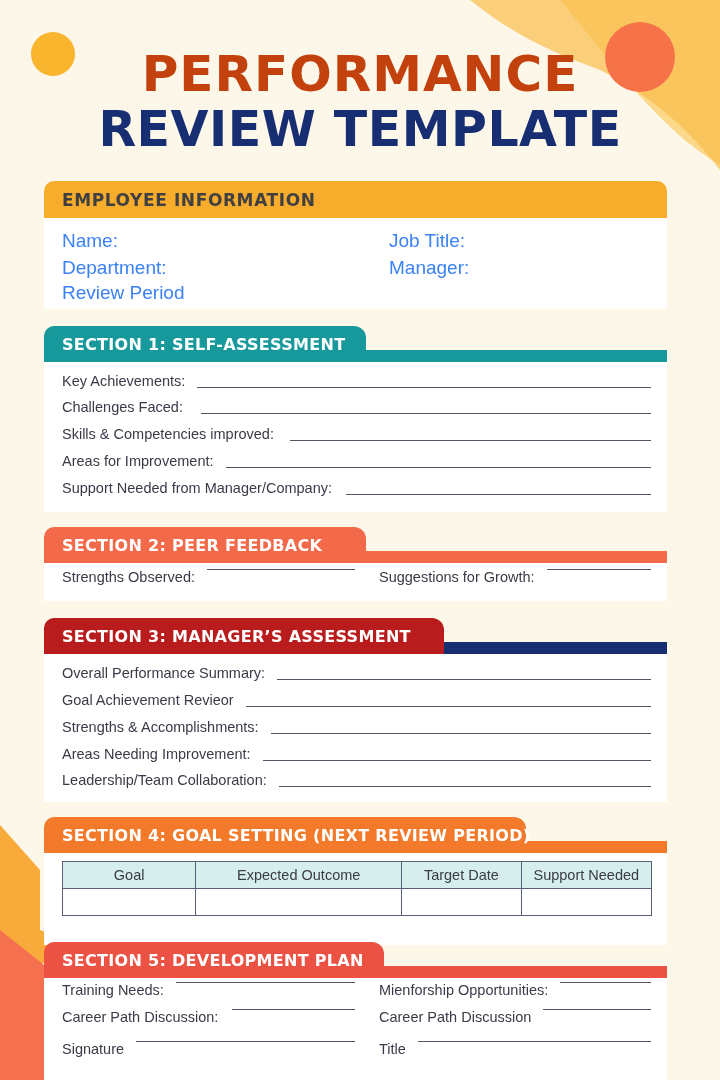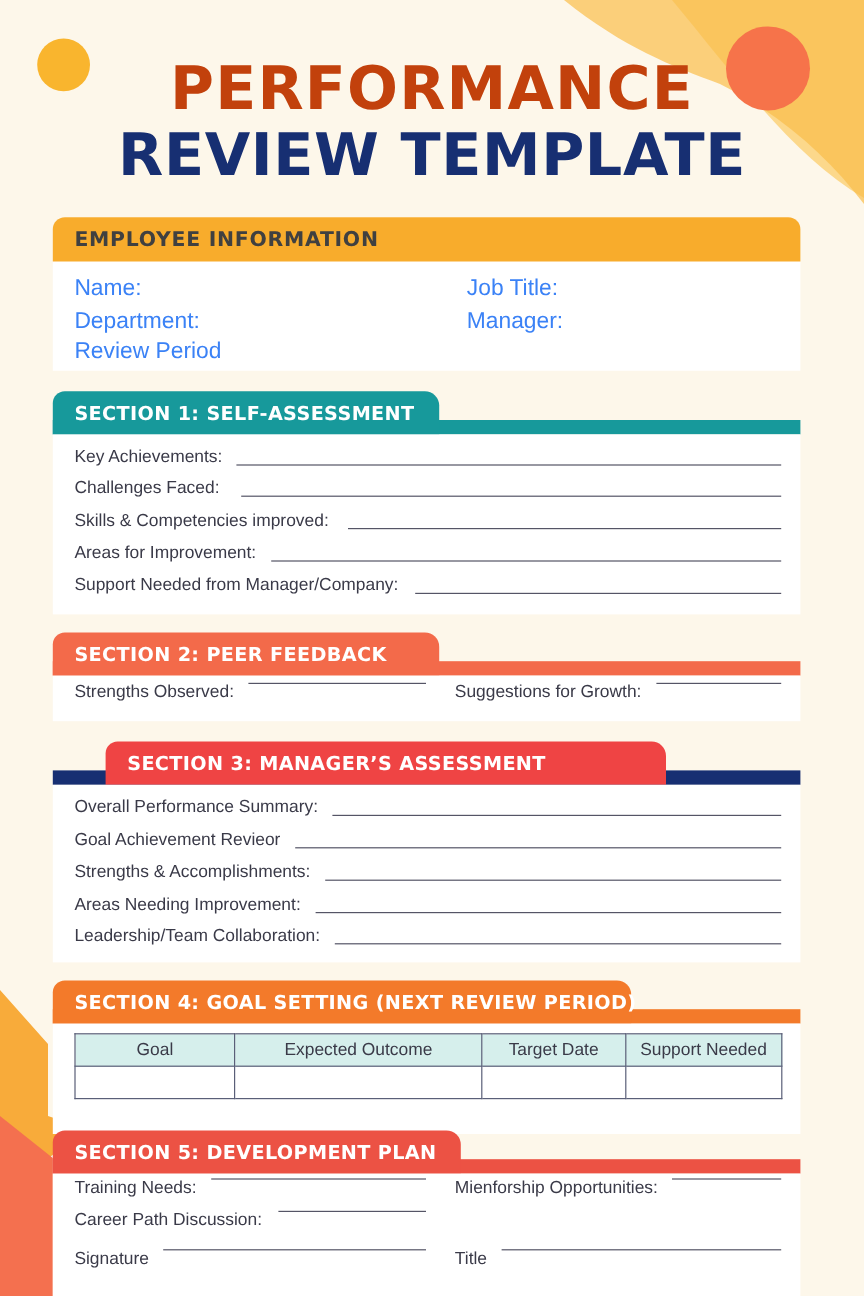--- a/index.html
+++ b/index.html
@@ -125,21 +125,21 @@
     </div>
   <div class="half" style="left:335px;top:42px;width:272px;">
       <span class="lbl">Suggestions for Growth:</span>
       <span class="line"></span>
     </div>
 </div>
 
 <div class="card" style="top:618px;height:184px;background:transparent;">
   <div class="hdr-tab">
     <div class="bar" style="background:#172f72;"></div>
-    <div class="tab" style="background:#ef4444;width:467px;margin-left:44px;">SECTION 3: MANAGER’S ASSESSMENT</div>
+    <div class="tab" style="background:#b91c1c;width:400px;">SECTION 3: MANAGER’S ASSESSMENT</div>
   </div>
   <div style="position:absolute;left:0;right:0;top:36px;bottom:0;background:#fff;"></div>
   <div class="row" style="top:44px;">
       <span class="lbl">Overall Performance Summary:</span>
       <span class="line"></span>
     </div>
   <div class="row" style="top:71px;">
       <span class="lbl">Goal Achievement Revieor</span>
       <span class="line"></span>
     </div>
@@ -200,20 +200,24 @@
       <span class="line"></span>
     </div>
   <div class="half" style="left:335px;top:40px;width:272px;">
       <span class="lbl">Mienforship Opportunities:</span>
       <span class="line"></span>
     </div>
   <div class="half" style="left:18px;top:67px;width:293px;">
       <span class="lbl">Career Path Discussion:</span>
       <span class="line" style="margin-left:14px;"></span>
     </div>
+  <div class="half" style="left:335px;top:67px;width:272px;">
+      <span class="lbl">Career Path Discussion</span>
+      <span class="line"></span>
+    </div>
   <div class="half" style="left:18px;top:99px;width:293px;">
       <span class="lbl">Signature</span>
       <span class="line"></span>
     </div>
   <div class="half" style="left:335px;top:99px;width:272px;">
       <span class="lbl">Title</span>
       <span class="line"></span>
     </div>
 </div>
 

